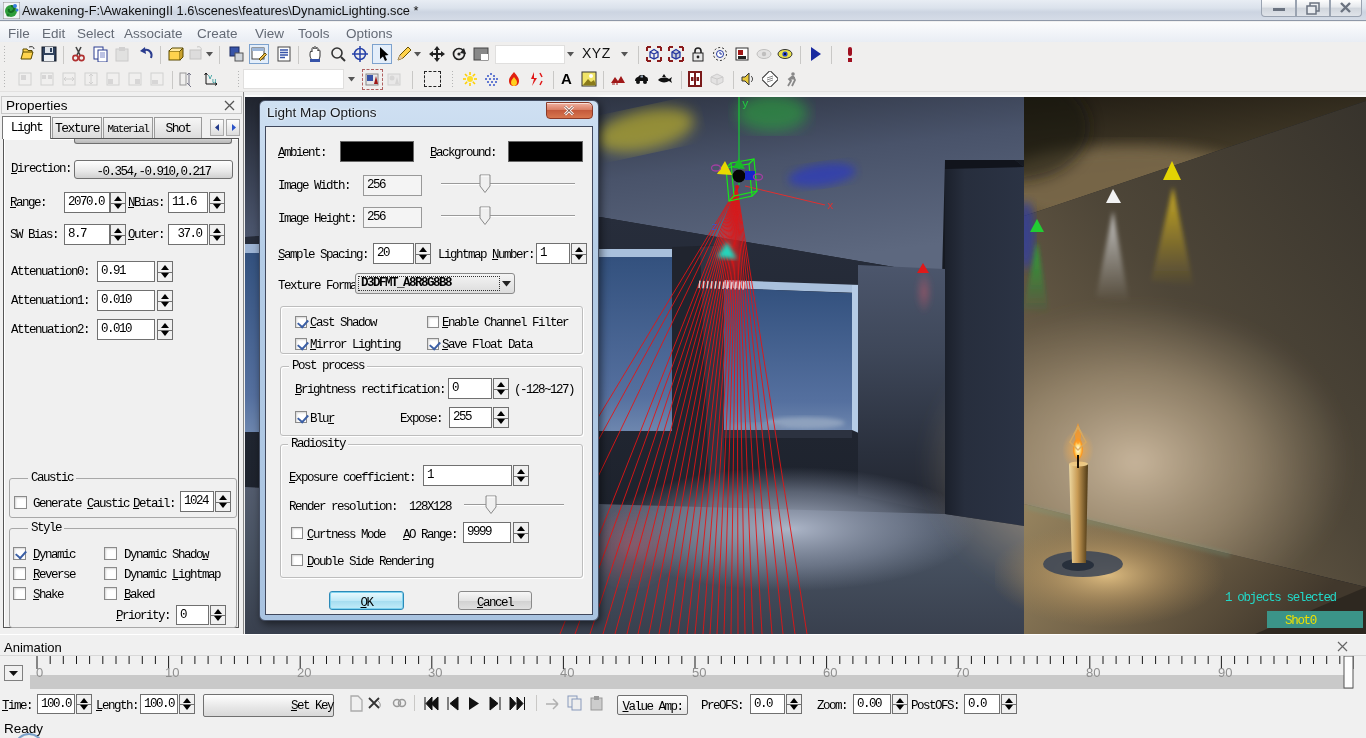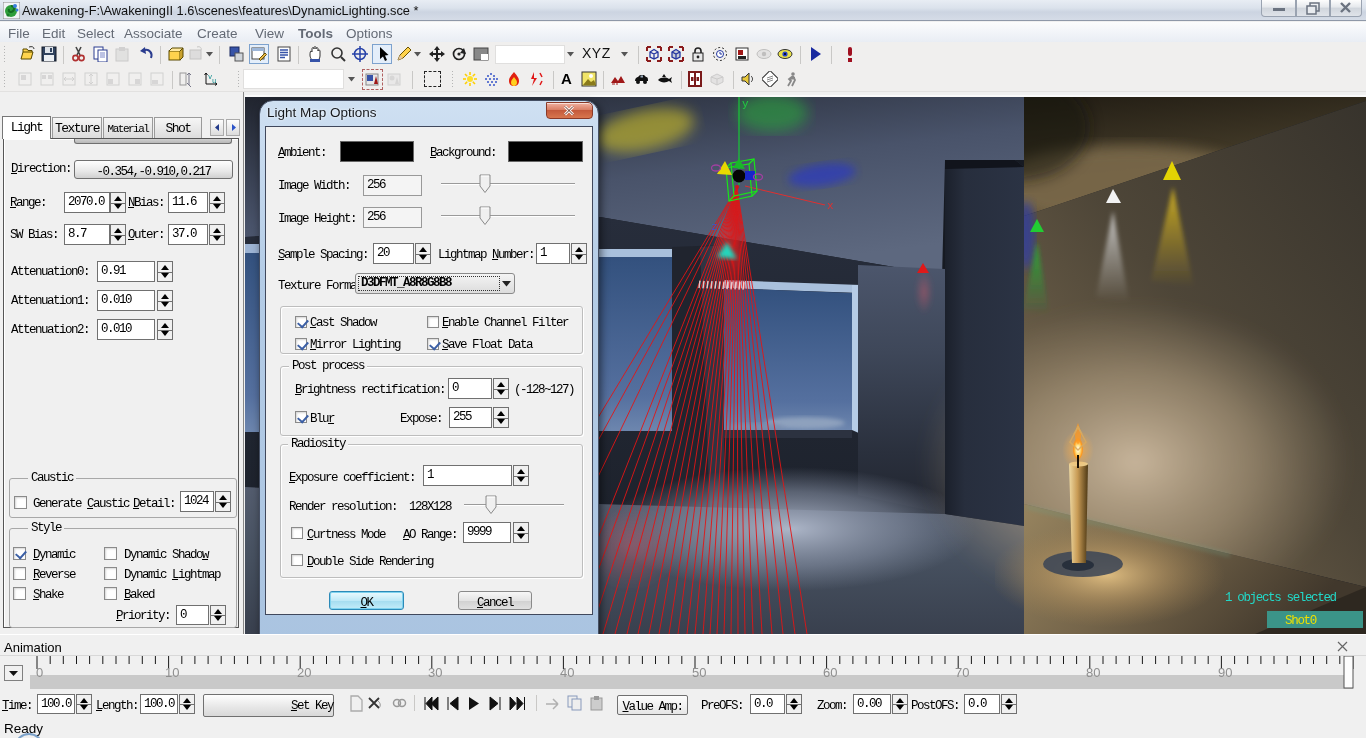--- a/index.html
+++ b/index.html
@@ -24,21 +24,21 @@
 #pcontent{left:3px;top:46px;width:236px;height:490px;border:1px solid #555;background:#f0f0f0;box-shadow:inset 1px 1px 0 #fff;}
 .inp{background:#fff;border:1px solid #707070;font-family:"Liberation Mono",monospace;font-size:12.5px;letter-spacing:-1.5px;padding:2px 0 0 3px;color:#000;white-space:pre;}
 .spin{width:16px;background:#f0f0f0;border:1px solid #707070;}
 .spin:before{content:"";position:absolute;left:3px;top:3px;border:4px solid transparent;border-bottom:5px solid #000;border-top:none;}
 .spin:after{content:"";position:absolute;left:3px;bottom:3px;border:4px solid transparent;border-top:5px solid #000;border-bottom:none;}
 .spin i{position:absolute;left:0;top:50%;width:100%;height:1px;background:#707070;}
 .cb{width:13px;height:13px;background:#fff;border:1px solid #8a8a8a;box-shadow:inset 1px 1px 2px #d5d5d5;}
 .chk:before{content:"";position:absolute;left:2px;top:2px;width:8px;height:5px;border-left:2px solid #3b5fa5;border-bottom:2px solid #3b5fa5;transform:rotate(-48deg);}
 .gbox{border:1px solid #a8a8a8;border-radius:3px;}
 .gtitle{background:#f0f0f0;padding:0 3px;}
-#dlg{left:259px;top:100px;width:340px;height:588px;background:linear-gradient(180deg,#cfe0f2 0%,#b4cce6 30%,#a9c3e0 100%);border:1px solid #454f63;border-radius:14px;box-shadow:2px 3px 8px rgba(0,0,0,0.55);}
+#dlg{left:259px;top:100px;width:340px;height:521px;background:linear-gradient(180deg,#cfe0f2 0%,#b4cce6 30%,#a9c3e0 100%);border:1px solid #454f63;border-radius:6px;box-shadow:2px 3px 8px rgba(0,0,0,0.55);}
 #dlgclient{left:5px;top:25px;width:328px;height:489px;background:#f0f0f0;border:1px solid #40485c;}
 #viewport{left:245px;top:97px;width:1121px;height:537px;background:#14171e;}
 #anim{left:0;top:634px;width:1366px;height:84px;background:#f0f0f0;border-top:1px solid #fff;}
 #status{left:0;top:718px;width:1366px;height:20px;background:#f0f0f0;}
 </style></head><body>
 <div class="abs" id="titlebar"></div>
 <svg class="abs" style="left:3px;top:2px" width="17" height="17">
     <rect x="0" y="0" width="17" height="17" fill="#f2f4f6" stroke="#888"></rect>
     <circle cx="8" cy="9" r="6" fill="#2e9e3a"></circle>
     <path d="M8 4 C11 4 12 7 10 9 C8 11 5 10 6 7" fill="none" stroke="#146e22" stroke-width="2"></path>
@@ -57,21 +57,21 @@
 <div class="abs wbtn" style="left:1330px;width:32px;border-radius:0 0 4px 0;"><svg width="30" height="15">
       <path d="M10 3 L19 12 M19 3 L10 12" stroke="#6b7380" stroke-width="2.4"></path>
     </svg></div>
 <div class="abs" id="menubar"></div>
 <div class="abs menu" style="left:8px;">File</div>
 <div class="abs menu" style="left:42px;">Edit</div>
 <div class="abs menu" style="left:77px;">Select</div>
 <div class="abs menu" style="left:124px;">Associate</div>
 <div class="abs menu" style="left:197px;">Create</div>
 <div class="abs menu" style="left:255px;">View</div>
-<div class="abs menu" style="left:298px;font-weight:bold;">Tools</div>
+<div class="abs menu" style="left:298px;">Tools</div>
 <div class="abs menu" style="left:346px;">Options</div>
 <div class="abs menu" style="left:410px;margin-top:23px;">Help</div>
 <div class="abs tb" id="tb1">
 <div class="abs grip" style="left:3px"></div>
 <svg class="abs ic" style="left:20px">
       <path d="M1 13 L3 6 L13 6 L11 13 Z M3 6 L3 3 L7 3 L8 4.5 L12 4.5 L12 6" fill="#ffd34d" stroke="#5a4a00"></path>
       <path d="M9 1 C12 0 14 1 14 3" fill="none" stroke="#333"></path>
     </svg>
 <svg class="abs ic" style="left:41px">
       <rect x="1" y="1" width="14" height="14" fill="#30425e" stroke="#101826"></rect>
@@ -352,20 +352,26 @@
 <svg class="abs ic" style="left:762px">
       <rect x="2" y="2" width="12" height="12" fill="#fff" stroke="#333" transform="rotate(45 8 8)"></rect>
       <path d="M5 7 l6-2 M5 9 l6-2 M5 11 l6-2" stroke="#888"></path>
     </svg>
 <svg class="abs ic" style="left:784px">
       <circle cx="9" cy="3" r="1.8" fill="#888"></circle>
       <path d="M9 5 L5 8 L7 10 L4 15 M9 5 L11 9 L8 15 M5 8 L11 7" stroke="#888" stroke-width="1.8" fill="none"></path>
     </svg>
 </div>
 <div class="abs" id="props">
+<div class="abs" id="ph">
+      <div class="abs" style="left:4px;top:1px;font-size:13.5px;color:#000;">Properties</div>
+      <svg class="abs" style="left:222px;top:3px" width="12" height="12">
+        <path d="M1 1 L10 10 M10 1 L1 10" stroke="#555" stroke-width="1.3"></path>
+      </svg>
+    </div>
 <div class="abs tab" style="left:2px;width:49px;background:#fff;border-color:#777;z-index:2;height:23px;top:24px;"><span class="m" style="font-size:13px;">Light</span></div>
 <div class="abs tab" style="left:52px;width:50px;"><span class="m" style="font-size:13px;">Texture</span></div>
 <div class="abs tab" style="left:103px;width:50px;"><span class="m" style="font-size:11px;">Material</span></div>
 <div class="abs tab" style="left:154px;width:48px;"><span class="m" style="font-size:13px;">Shot</span></div>
 <div class="abs" style="left:210px;top:27px;width:14px;height:17px;background:linear-gradient(180deg,#fdfdfd,#dcdcdc);border:1px solid #aaa;"><svg width="12" height="15">
         <path d="M8 4 L4 7.5 L8 11 Z" fill="#223a8a"></path>
       </svg></div>
 <div class="abs" style="left:226px;top:27px;width:14px;height:17px;background:linear-gradient(180deg,#fdfdfd,#dcdcdc);border:1px solid #aaa;"><svg width="12" height="15">
         <path d="M5 4 L9 7.5 L5 11 Z" fill="#2a52c8"></path>
       </svg></div>
@@ -382,21 +388,21 @@
   <div class="abs inp" style="left:164px;top:53px;width:40px;height:21px;">11.6</div>
   <div class="abs spin" style="left:205px;top:53px;height:21px;">
         <i></i>
       </div>
   <div class="abs m" style="left:6px;top:89px;">SW Bias:</div>
   <div class="abs inp" style="left:60px;top:85px;width:46px;height:21px;">8.7</div>
   <div class="abs spin" style="left:106px;top:85px;height:21px;">
         <i></i>
       </div>
   <div class="abs m" style="left:124px;top:89px;"><u>O</u>uter:</div>
-  <div class="abs inp" style="left:164px;top:85px;width:40px;height:21px;">37.0</div>
+  <div class="abs inp" style="left:164px;top:85px;width:40px;height:21px;text-align:center;">37.0</div>
   <div class="abs spin" style="left:205px;top:85px;height:21px;">
         <i></i>
       </div>
   <div class="abs m" style="left:7px;top:126px;">Attenuation0:</div>
   <div class="abs inp" style="left:93px;top:122px;width:58px;height:21px;">0.91</div>
   <div class="abs spin" style="left:153px;top:122px;height:21px;">
         <i></i>
       </div>
   <div class="abs m" style="left:7px;top:155px;">Attenuation1:</div>
   <div class="abs inp" style="left:93px;top:151px;width:58px;height:21px;">0.010</div>

